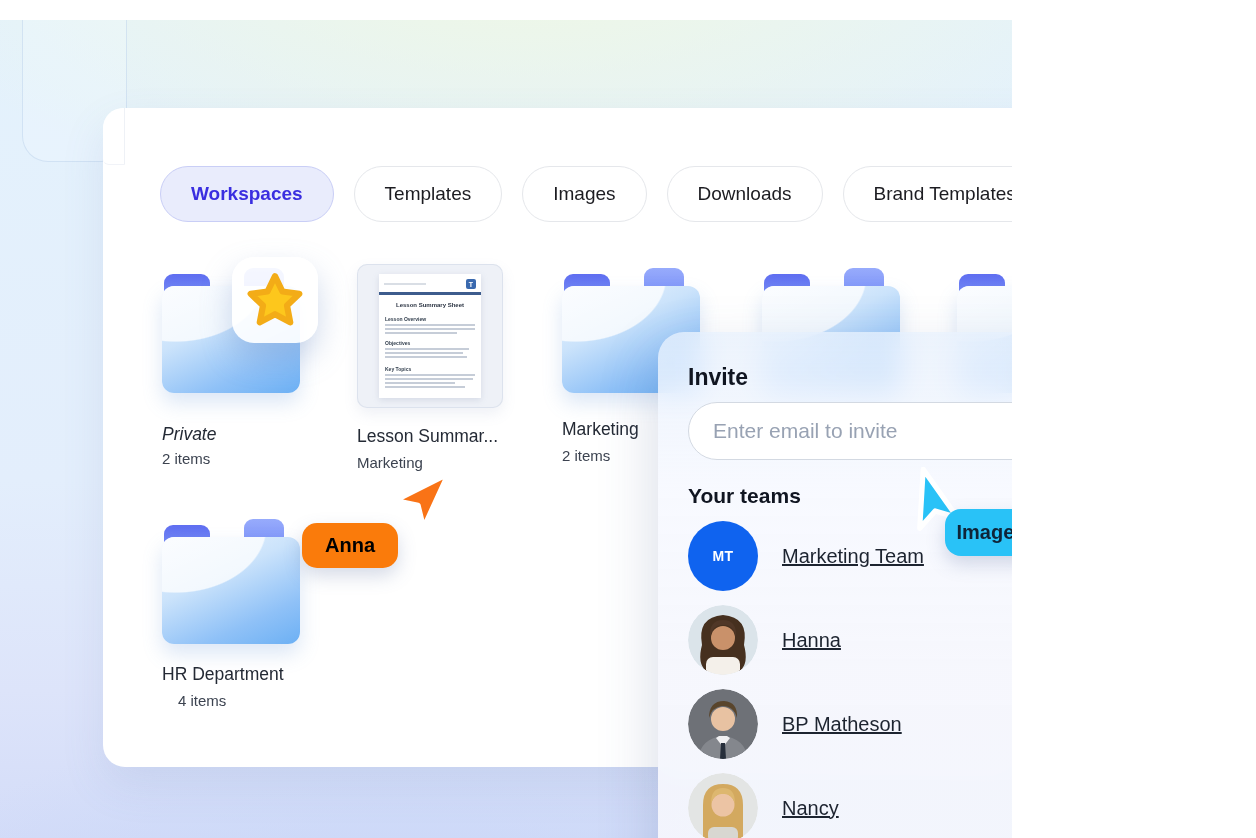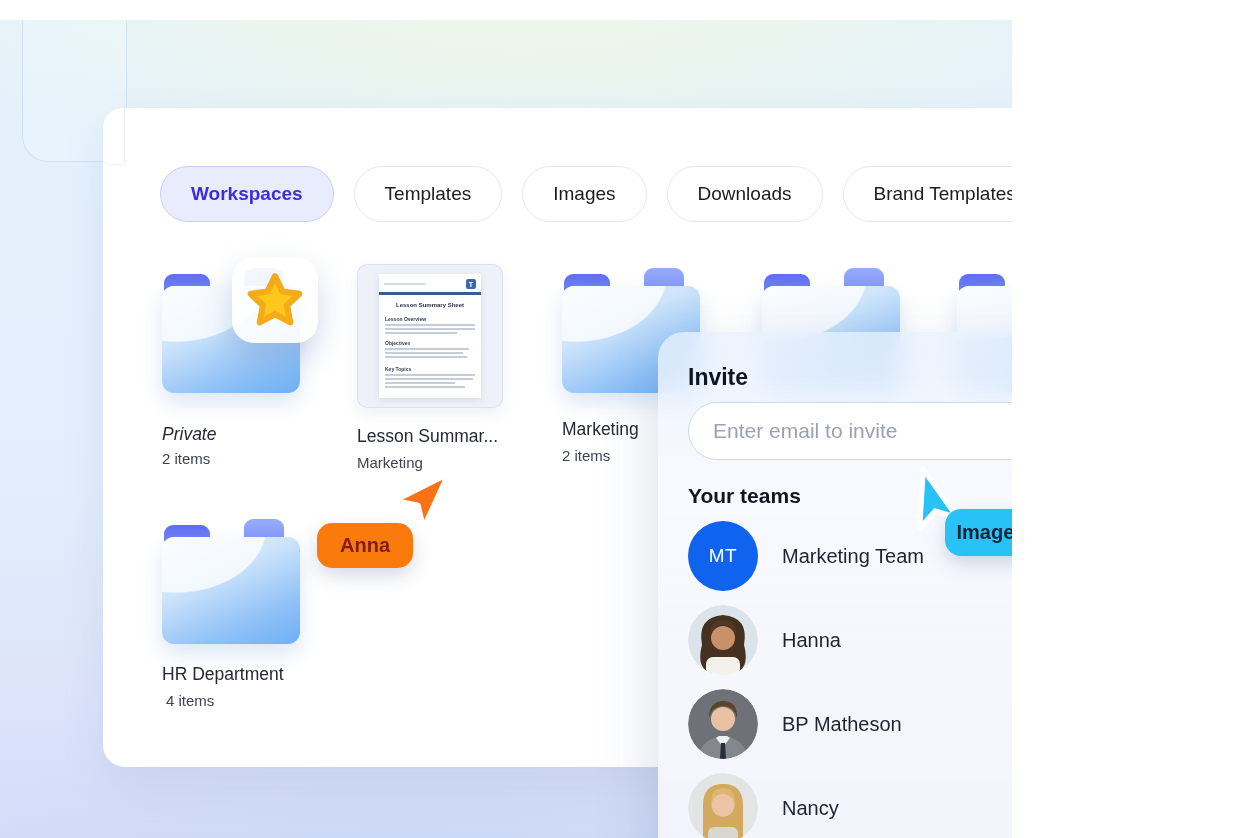--- a/index.html
+++ b/index.html
@@ -45,26 +45,26 @@
   .invite-panel{position:absolute;left:658px;top:312px;width:549px;height:560px;border-radius:26px;z-index:5;
     background:linear-gradient(180deg, rgba(231,240,252,0.78) 0%, rgba(247,249,255,0.93) 28%, rgba(246,247,253,0.97) 60%, rgba(242,244,252,0.98) 100%);
     backdrop-filter:blur(14px) saturate(1.05);-webkit-backdrop-filter:blur(14px) saturate(1.05);
     box-shadow:0 24px 60px rgba(70,90,140,0.22);}
   .invite-title{position:absolute;left:30px;top:32px;font-size:23px;font-weight:600;color:#101521;}
   .invite-input{position:absolute;left:30px;top:70px;width:460px;height:58px;border-radius:29px;border:1.5px solid #d3d9e2;background:#fff;box-sizing:border-box;padding:0 24px;font-family:"Liberation Sans",sans-serif;font-size:21px;color:#2a3342;outline:none;}
   .invite-input::placeholder{color:#98a2b3;}
   .teams-title{position:absolute;left:30px;top:152px;font-size:21px;font-weight:700;color:#101521;}
   .team-row{position:absolute;left:30px;width:480px;height:70px;display:flex;align-items:center;gap:24px;cursor:pointer;}
   .avatar{width:70px;height:70px;border-radius:50%;flex:0 0 auto;overflow:hidden;}
-  .avatar-initials{width:70px;height:70px;border-radius:50%;background:#0f63ef;color:#fff;font-size:19px;font-weight:400;display:flex;align-items:center;justify-content:center;letter-spacing:0.5px;flex:0 0 auto;}
-  .team-name{font-size:20px;font-weight:500;color:#1d2430;}
+  .avatar-initials{width:70px;height:70px;border-radius:50%;background:#0f63ef;color:#fff;font-size:14px;font-weight:700;display:flex;align-items:center;justify-content:center;letter-spacing:0.5px;flex:0 0 auto;}
+  .team-name{font-size:20px;font-weight:500;color:#1d2430;text-decoration:underline;}
   
   .cursor{position:absolute;z-index:6;}
   .cursor-label{position:absolute;z-index:6;display:flex;align-items:center;justify-content:center;font-size:20px;font-weight:600;border-radius:15px;box-shadow:0 8px 18px rgba(90,110,160,0.25);}
-  .cursor-label.anna{left:317px;top:503px;width:96px;height:45px;background:#fa7b0b;color:#7f1d1d;}
+  .cursor-label.anna{left:302px;top:503px;width:96px;height:45px;background:#fa7b0b;color:#000000;}
   .cursor-label.tracy{left:945px;top:489px;width:92px;height:47px;background:#29c2f7;color:#0f2438;border-radius:16px;}
   .corner-artifact{position:absolute;left:1247px;top:831px;width:9px;height:7px;background:#000;z-index:9;}
 </style>
 </head>
 <body>
 
 <div class="stage">
 
   <div class="ghost-rect"></div>
   <div class="main-card"></div>
@@ -133,21 +133,21 @@
     <div class="f-tab"></div>
     <div class="f-body"></div>
   </div>
 
   <div class="folder" style="left:162px;top:499px;">
     <div class="f-mark"></div>
     <div class="f-tab"></div>
     <div class="f-body"></div>
   </div>
   <div class="item-name" style="left:162px;top:644px;">HR Department</div>
-  <div class="item-meta" style="left:166px;top:672px;">4 items</div>
+  <div class="item-meta" style="left:178px;top:672px;">4 items</div>
 
   <div class="invite-panel">
     <div class="invite-title">Invite</div>
     <input class="invite-input" type="text" placeholder="Enter email to invite" style="">
     <div class="teams-title">Your teams</div>
 
     <div class="team-row" style="top:189px;">
       <div class="avatar-initials">MT</div>
       <div class="team-name">Marketing Team</div>
     </div>

